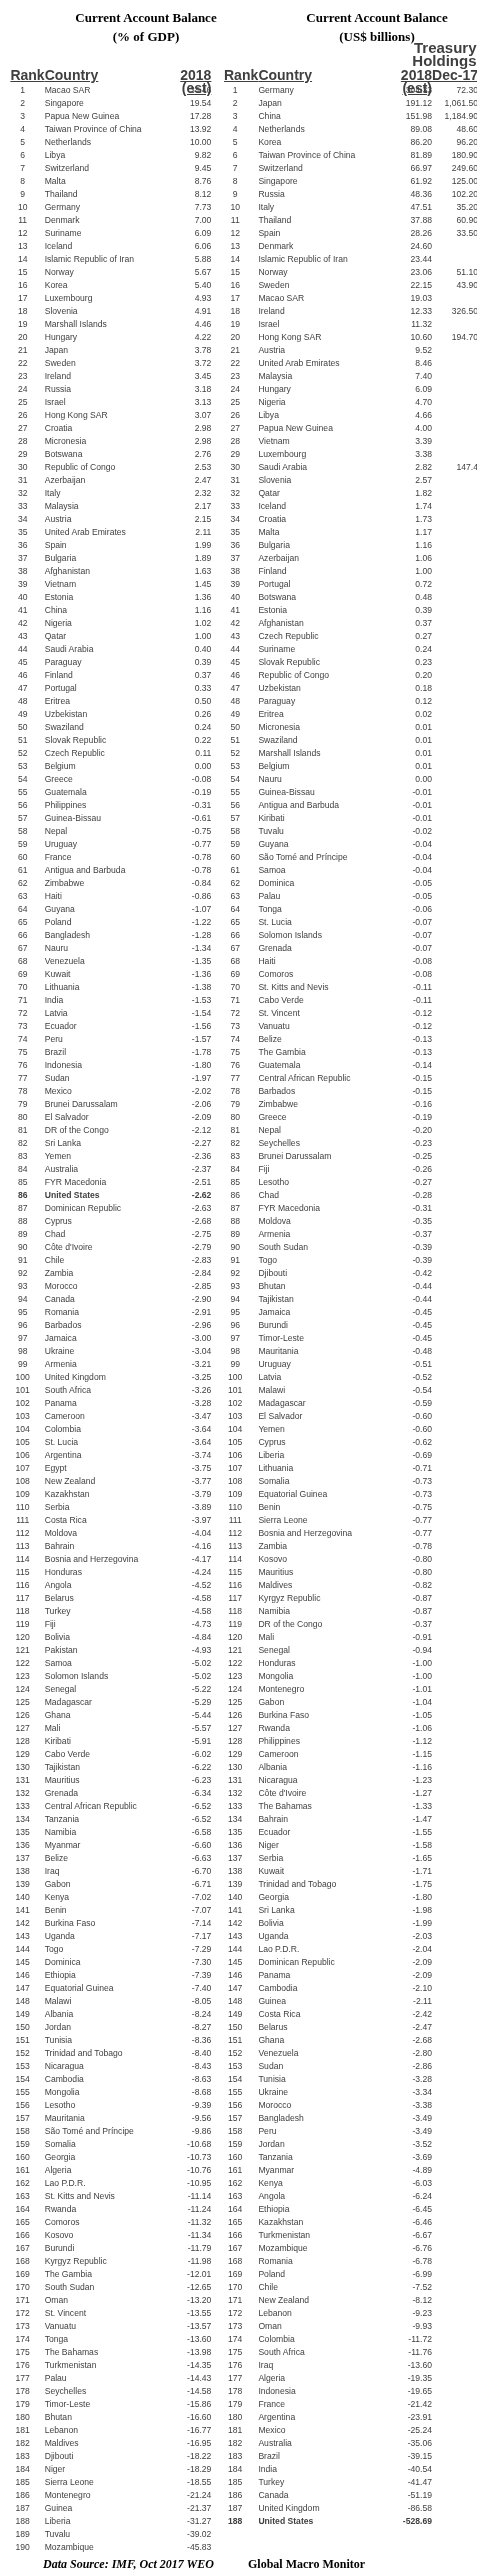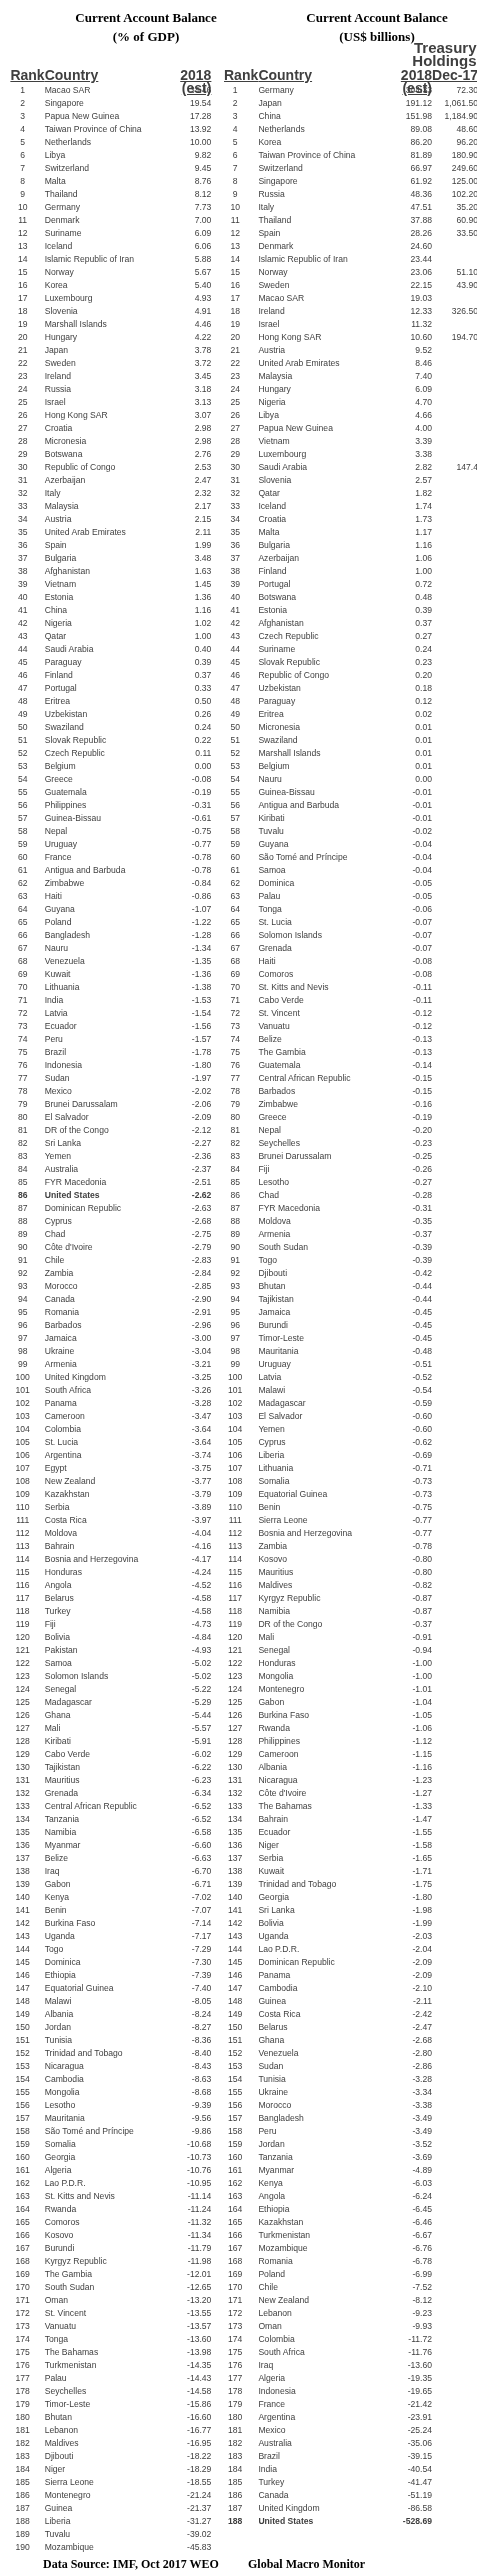--- a/index.html
+++ b/index.html
@@ -26,21 +26,21 @@
   .c-country{padding-left:9.7px;white-space:nowrap;overflow:hidden;}
   .tbody-right .c-country{padding-left:12px;}
   .c-val,.c-tre{text-align:right;}
   .hdr-rank{text-align:center;}
   .hdr-country{padding-left:9.7px;}
   .hdr-right .hdr-country{padding-left:12px;}
   .hdr-val,.hdr-tre{text-align:right;}
   .bold{font-weight:bold;}
   .footer{position:absolute;top:2558px;left:0;width:478px;font-family:"Liberation Serif",serif;
           font-weight:bold;color:#000;font-size:12px;line-height:13.4px;}
-  .footer .src{position:absolute;left:43px;top:0;white-space:nowrap;}
+  .footer .src{position:absolute;left:43px;top:0;white-space:nowrap;font-style:italic;}
   .footer .brand{position:absolute;left:248px;top:0;white-space:nowrap;text-align:center;}
 </style>
 </head>
 <body>
 
 <div class="page">
 
   <div class="title title-left">
     <div>Current Account Balance</div>
     <div>(% of GDP)</div>
@@ -246,21 +246,21 @@
         <span class="c-val">2.11</span>
       </div>
       <div class="trow">
         <span class="c-rank">36</span>
         <span class="c-country">Spain</span>
         <span class="c-val">1.99</span>
       </div>
       <div class="trow">
         <span class="c-rank">37</span>
         <span class="c-country">Bulgaria</span>
-        <span class="c-val">3.48</span>
+        <span class="c-val">1.89</span>
       </div>
       <div class="trow">
         <span class="c-rank">38</span>
         <span class="c-country">Afghanistan</span>
         <span class="c-val">1.63</span>
       </div>
       <div class="trow">
         <span class="c-rank">39</span>
         <span class="c-country">Vietnam</span>
         <span class="c-val">1.45</span>

